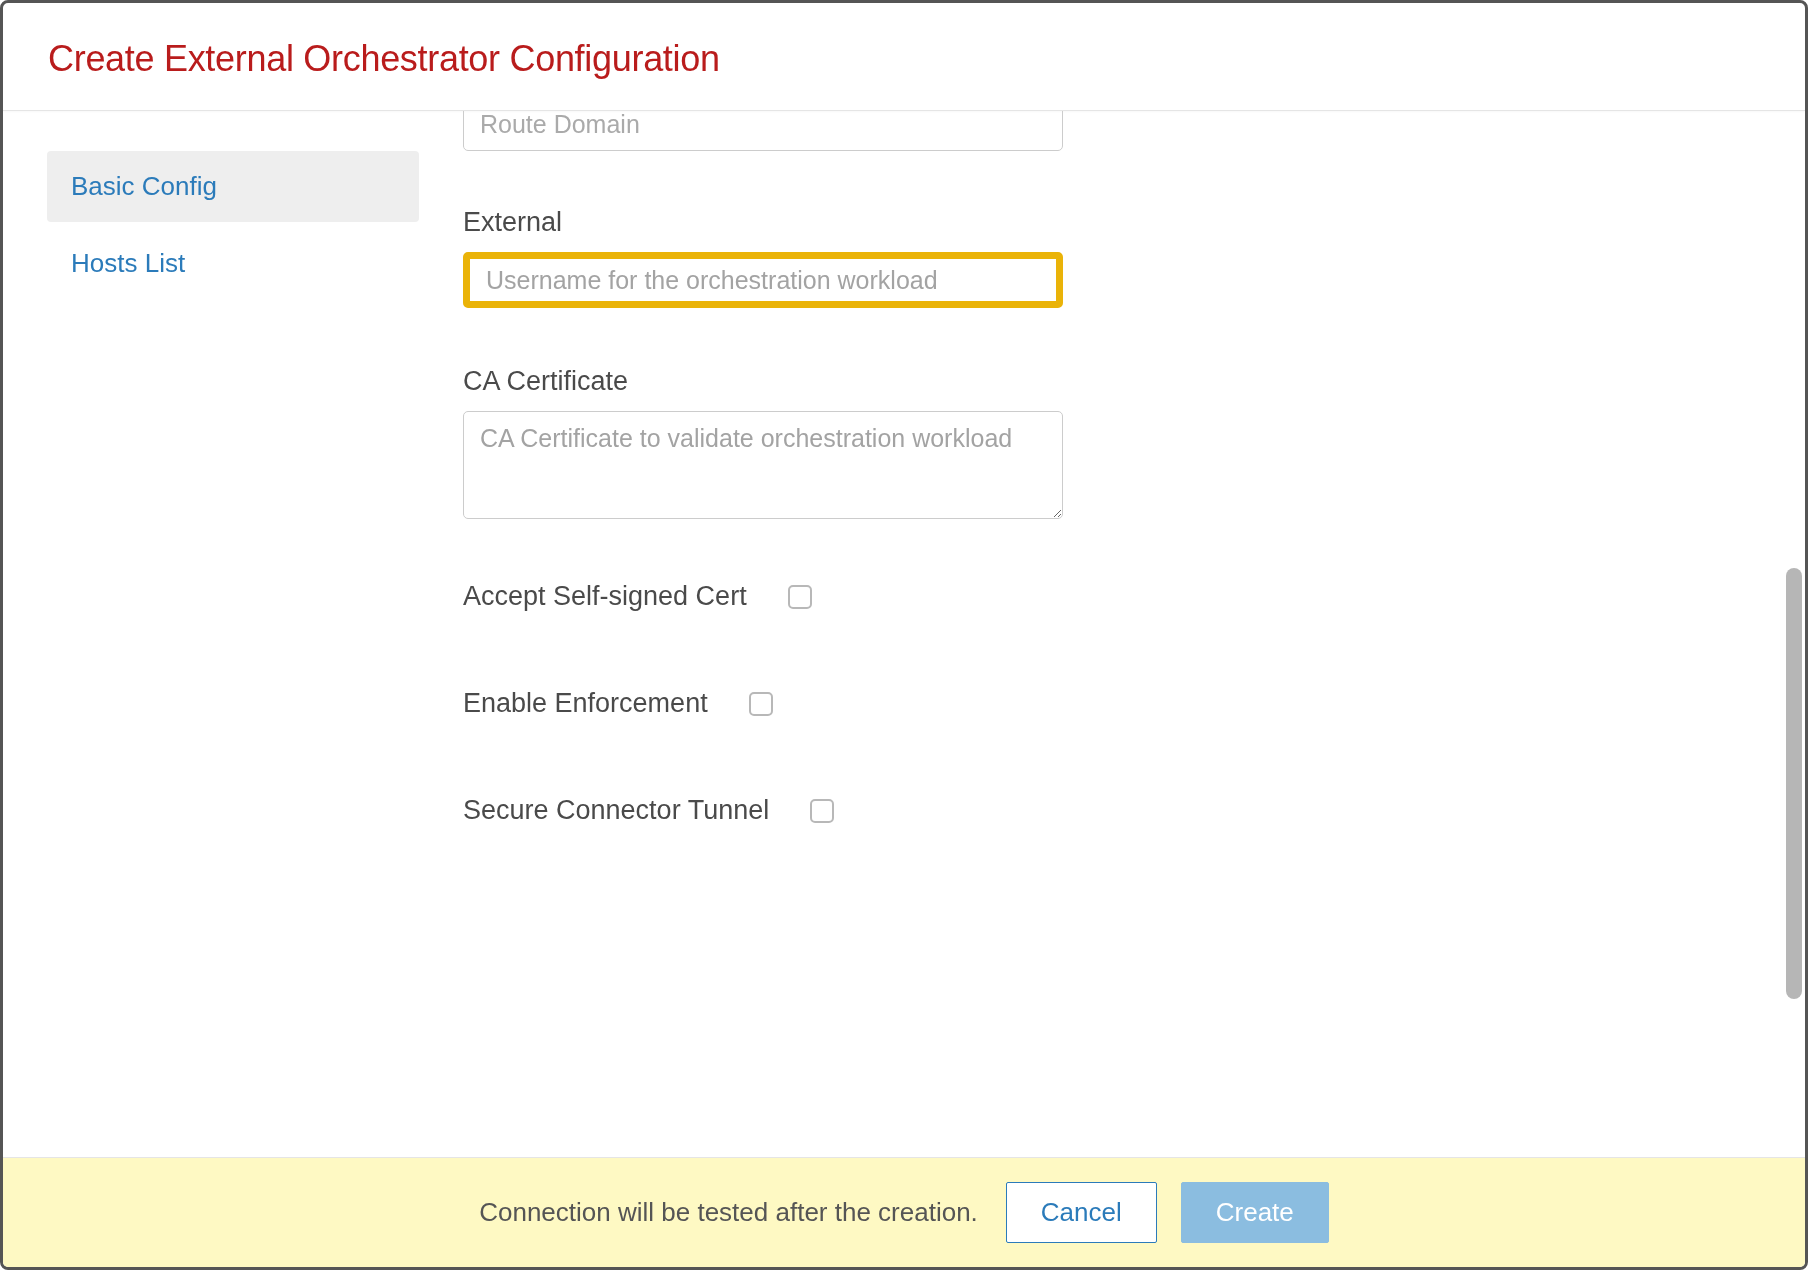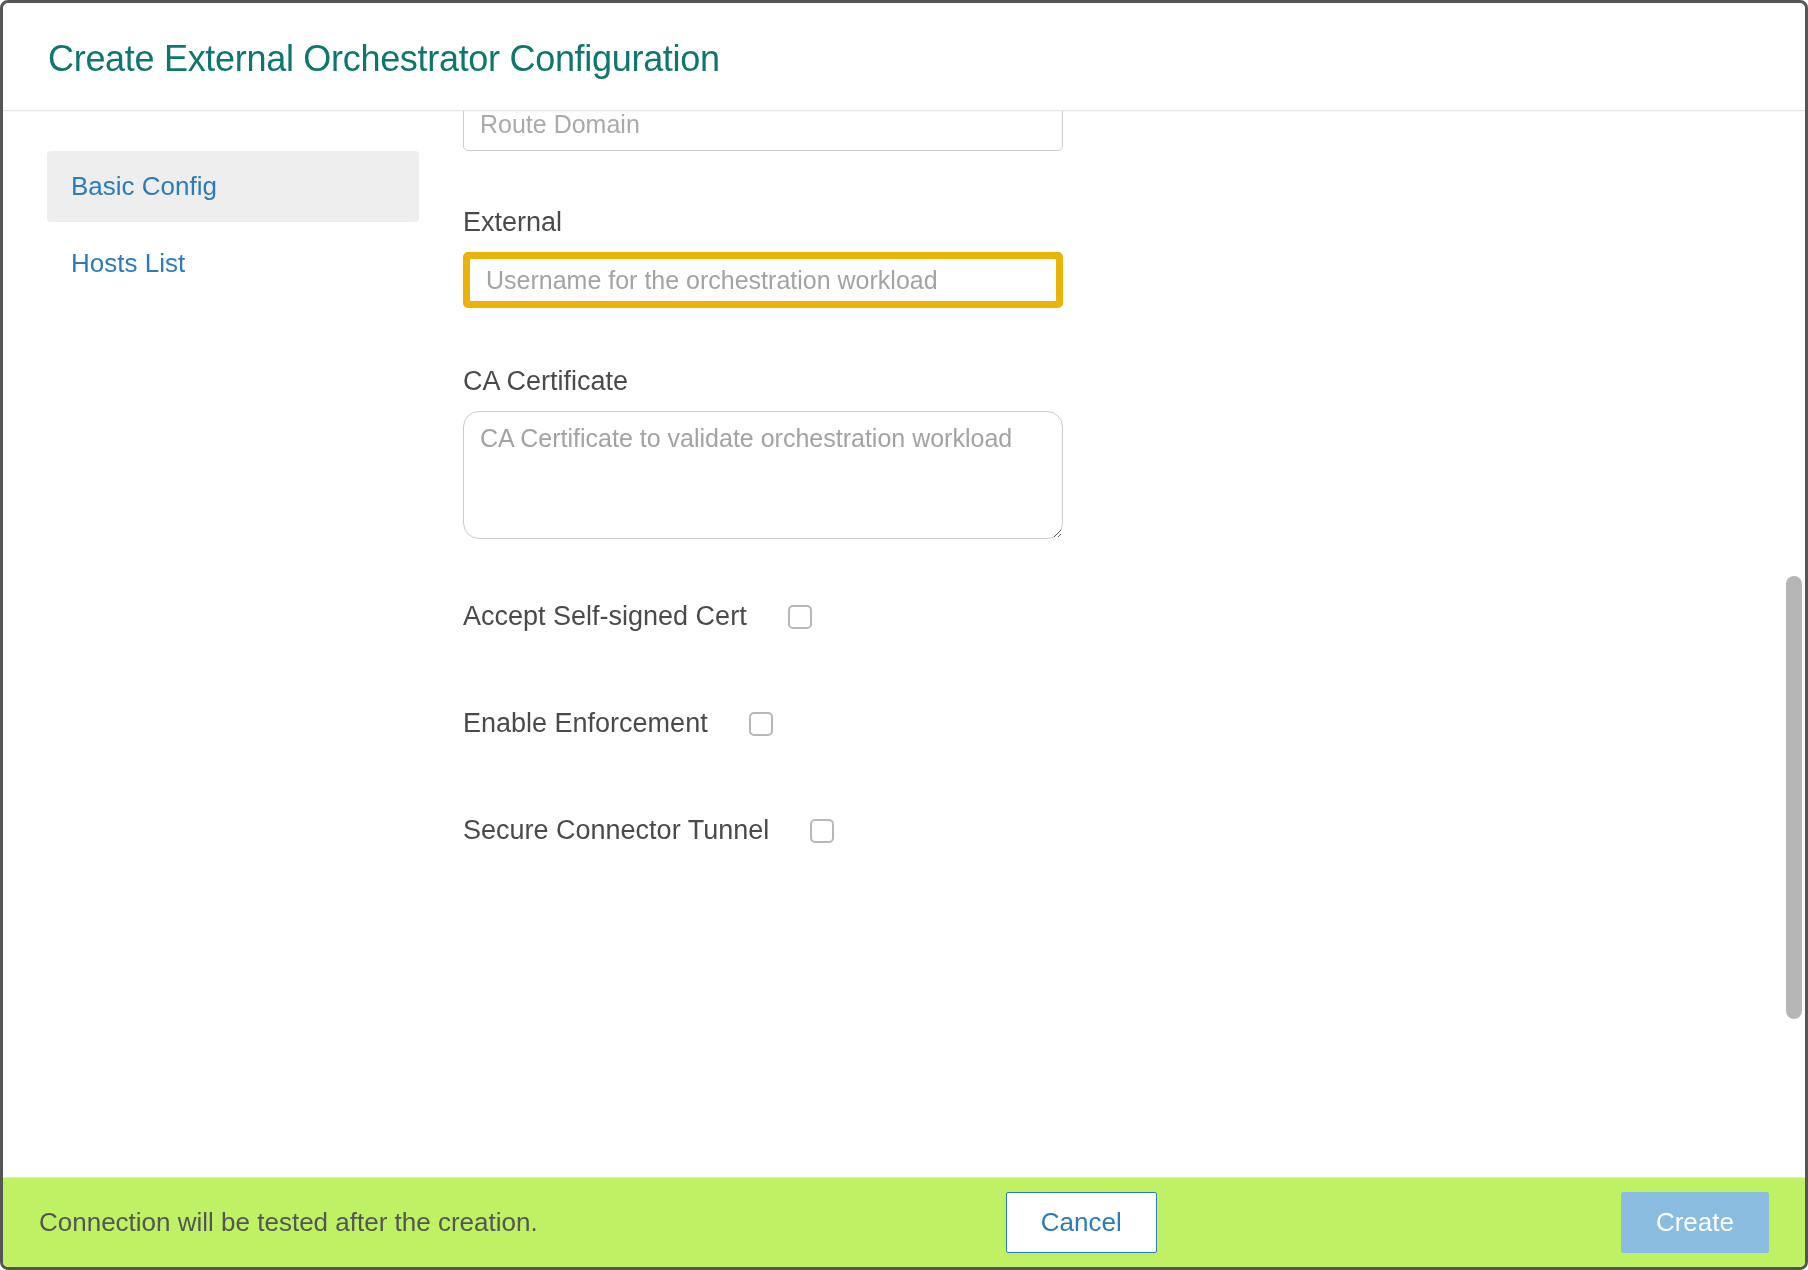--- a/index.html
+++ b/index.html
@@ -29,21 +29,21 @@
       overflow: hidden;
     }
     .modal-header {
       padding: 35px 45px 30px 45px;
       border-bottom: 1px solid #e5e5e5;
       box-shadow: 0 1px 2px rgba(0,0,0,0.03);
     }
     .modal-title {
       font-size: 36px;
       font-weight: 400;
-      color: #0f766e;
+      color: #b91c1c;
       letter-spacing: -0.3px;
     }
     .modal-body {
       flex: 1;
       display: flex;
       overflow: hidden;
       position: relative;
     }
     .sidebar {
       width: 460px;
@@ -109,23 +109,23 @@
       padding: 0 16px;
       font-size: 25px;
       color: #333;
       font-family: inherit;
     }
     .form-input::placeholder {
       color: #a3a3a3;
     }
     .form-textarea {
       width: 600px;
-      height: 128px;
+      height: 108px;
       border: 1px solid #ccc;
-      border-radius: 16px;
+      border-radius: 5px;
       padding: 12px 16px;
       font-size: 25px;
       color: #333;
       font-family: inherit;
       resize: both;
     }
     .form-textarea::placeholder {
       color: #a3a3a3;
     }
     .checkbox-row {
@@ -141,26 +141,26 @@
     }
     .checkbox {
       width: 24px;
       height: 24px;
       border: 2px solid #b8b8b8;
       border-radius: 5px;
       cursor: pointer;
       background: #fff;
     }
     .modal-footer {
-      background: #bef264;
+      background: #fef9c3;
       border-top: 1px solid #e5e5e5;
-      padding: 14px 36px;
+      padding: 24px 36px;
       display: flex;
       align-items: center;
-      justify-content: space-between;
+      justify-content: center;
       gap: 24px;
     }
     .footer-text {
       font-size: 26px;
       color: #555;
       margin-right: 4px;
     }
     .btn {
       padding: 14px 34px;
       font-size: 26px;

